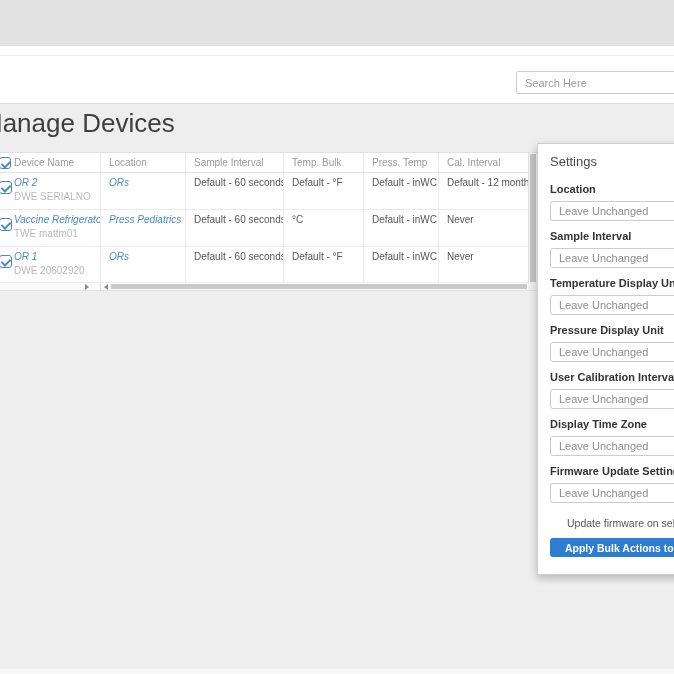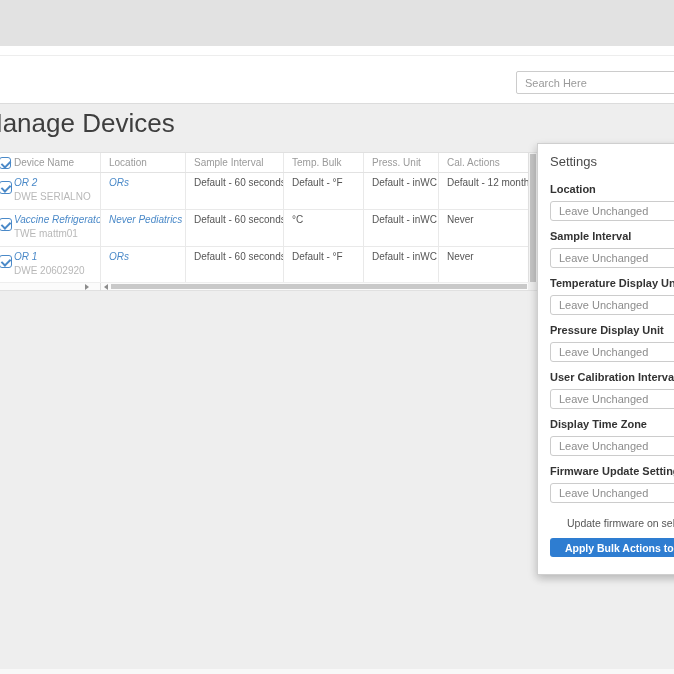--- a/index.html
+++ b/index.html
@@ -76,22 +76,22 @@
 <div class="table-card">
 
   <div class="t-row t-header">
     <div class="cell c1">
       <div class="cbx cbx-sm"></div>
     </div>
     <div class="cell hcell c2">Device Name</div>
     <div class="cell hcell c3 sep">Location</div>
     <div class="cell hcell c4 sep">Sample Interval</div>
     <div class="cell hcell c5 sep">Temp. Bulk</div>
-    <div class="cell hcell c6 sep">Press. Unit</div>
-    <div class="cell hcell c7 sep">Cal. Actions</div>
+    <div class="cell hcell c6 sep">Press. Temp</div>
+    <div class="cell hcell c7 sep">Cal. Interval</div>
   </div>
 
   <div class="t-row">
     <div class="cell c1">
       <div class="cbx"></div>
     </div>
     <div class="cell c2">
       <a class="link">OR 2</a>
       <div class="serial">DWE SERIALNO</div>
     </div>
@@ -106,21 +106,21 @@
 
   <div class="t-row">
     <div class="cell c1">
       <div class="cbx"></div>
     </div>
     <div class="cell c2">
       <a class="link">Vaccine Refrigerator</a>
       <div class="serial">TWE mattm01</div>
     </div>
     <div class="cell c3 sep">
-        <a class="link">Never Pediatrics</a>
+        <a class="link">Press Pediatrics</a>
       </div>
     <div class="cell c4 sep">Default - 60 seconds</div>
     <div class="cell c5 sep">°C</div>
     <div class="cell c6 sep">Default - inWC</div>
     <div class="cell c7 sep">Never</div>
   </div>
 
   <div class="t-row">
     <div class="cell c1">
       <div class="cbx"></div>

